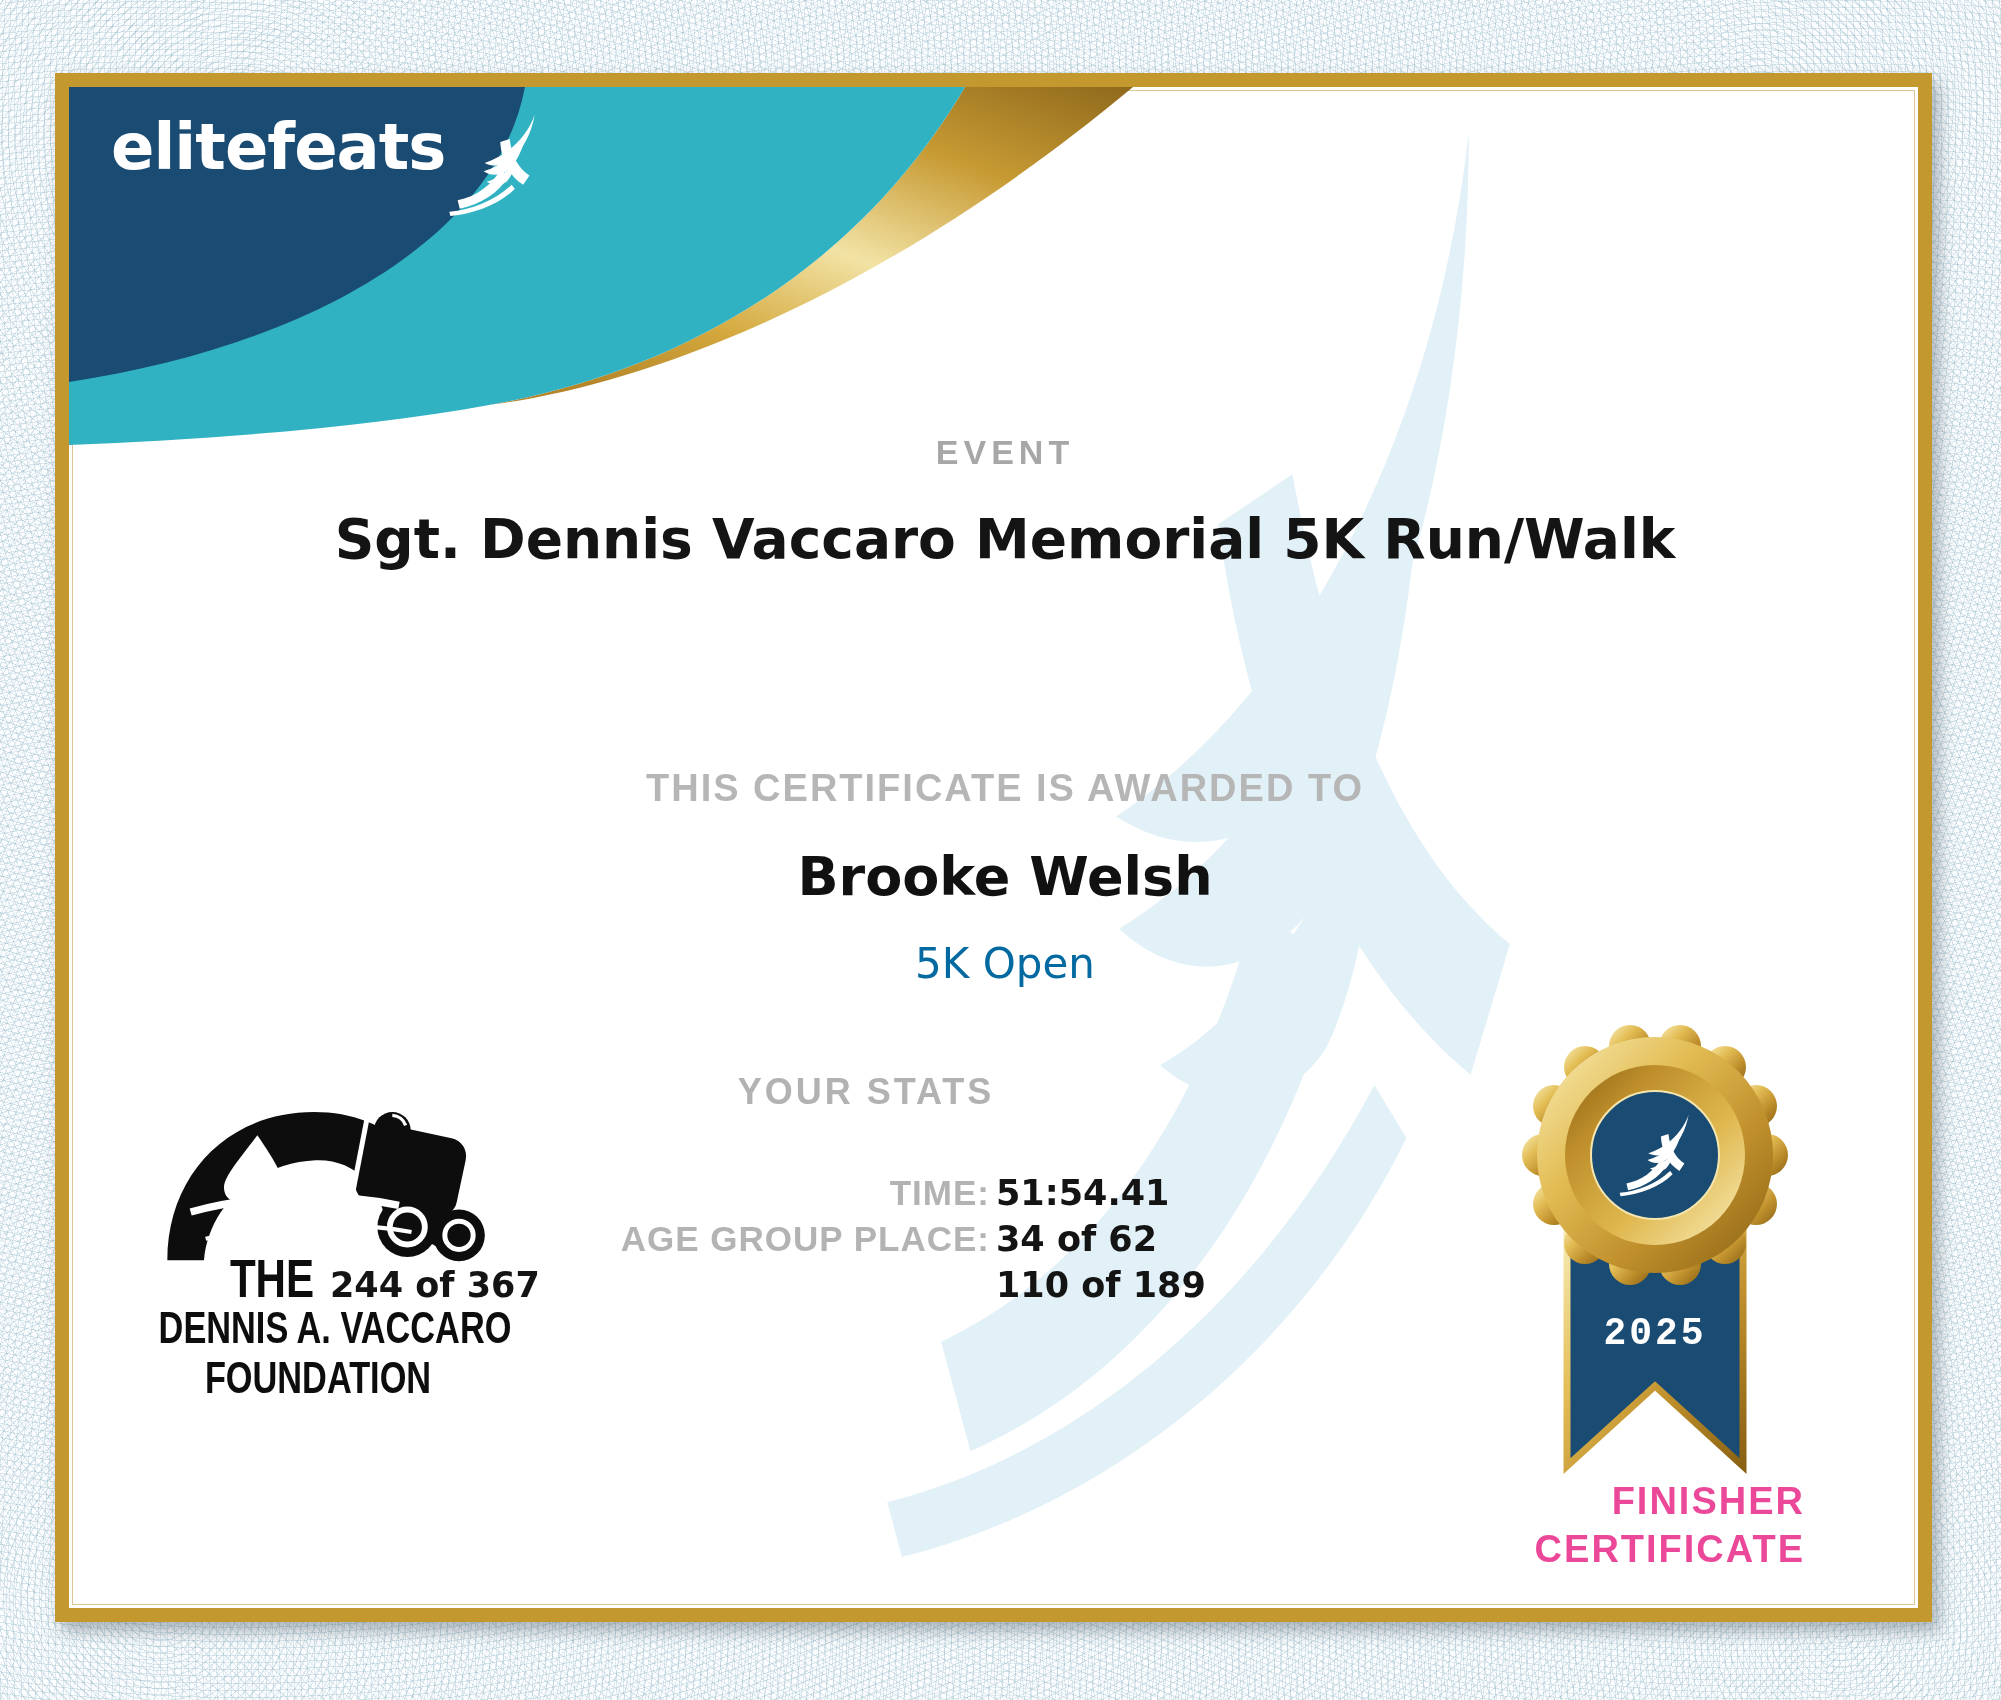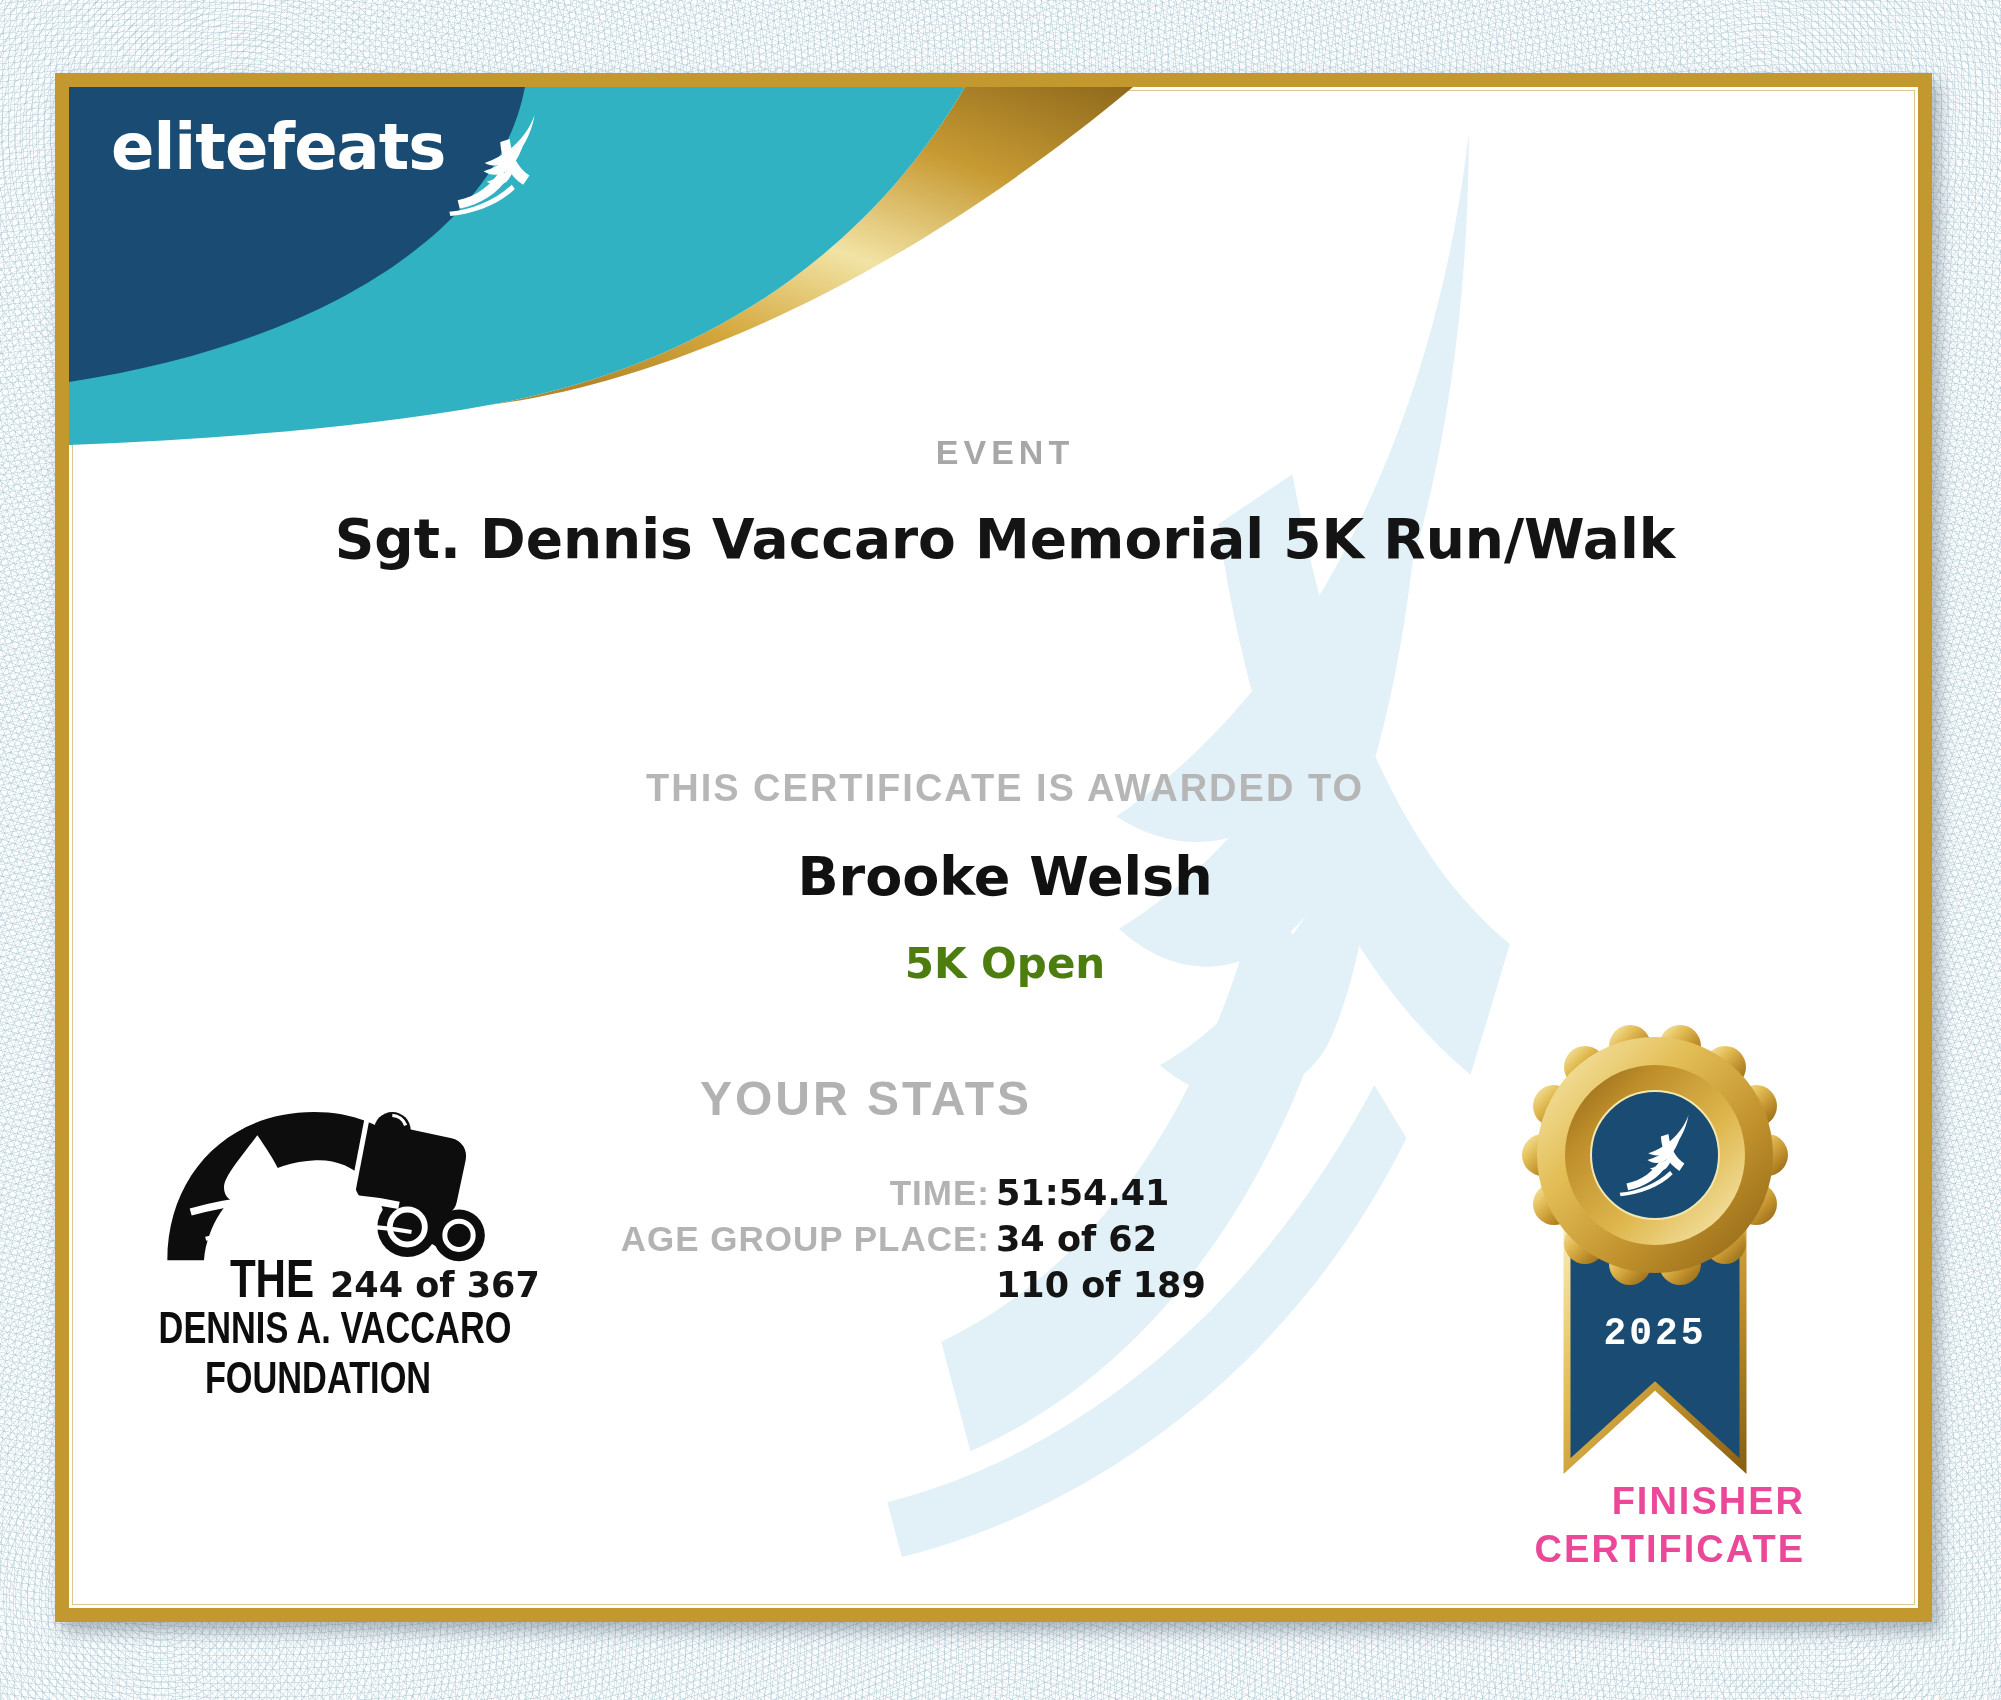--- a/index.html
+++ b/index.html
@@ -31,22 +31,22 @@
   .logo{position:absolute;left:42px;top:28px;display:flex;align-items:flex-start;}
   .logo-text{color:#ffffff;font-size:64px;font-weight:700;letter-spacing:-1px;line-height:1;}
   .logo-wing{width:104px;height:104px;margin-left:-4px;margin-top:-2px;}
   .centered{position:absolute;transform:translateX(-50%);white-space:nowrap;text-align:center;}
   .event-label{left:936px;top:346px;font-size:34px;font-weight:700;letter-spacing:5px;color:#a7a7a7;
     font-family:"Liberation Sans",sans-serif;}
   .event-title{left:936px;top:420px;font-size:55px;font-weight:700;color:#141414;}
   .awarded-label{left:936px;top:680px;font-size:38px;font-weight:700;letter-spacing:2px;color:#b6b6b6;
     font-family:"Liberation Sans",sans-serif;}
   .recipient{left:936px;top:758px;font-size:54px;font-weight:700;color:#111111;}
-  .division{left:936px;top:852px;font-size:42px;font-weight:700;color:#4d7c0f;}
-  .stats-heading{left:797px;top:984px;font-size:48px;font-weight:700;letter-spacing:3px;color:#b2b2b2;
+  .division{left:936px;top:852px;font-size:42px;font-weight:400;color:#0369a1;}
+  .stats-heading{left:797px;top:984px;font-size:36px;font-weight:700;letter-spacing:3px;color:#b2b2b2;
     font-family:"Liberation Sans",sans-serif;}
   .stats{
     position:absolute;left:261px;top:1086px;display:grid;
     grid-template-columns:660px 300px;column-gap:18px;row-gap:28px;align-items:center;gap:6px;
   }
   .stat-label{font-size:35px;font-weight:700;letter-spacing:1px;color:#b3b3b3;text-align:right;
     font-family:"Liberation Sans",sans-serif;}
   .stat-value{font-size:35px;font-weight:700;color:#141414;text-align:left;white-space:nowrap;}
   .foundation-art{position:absolute;left:50px;top:1000px;width:410px;height:200px;}
   .foundation-line{position:absolute;transform:translateX(-50%) scaleX(.78);transform-origin:center;

